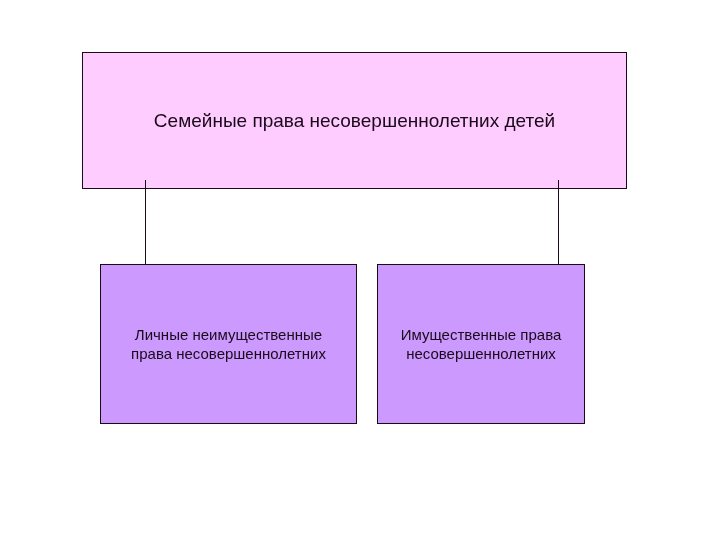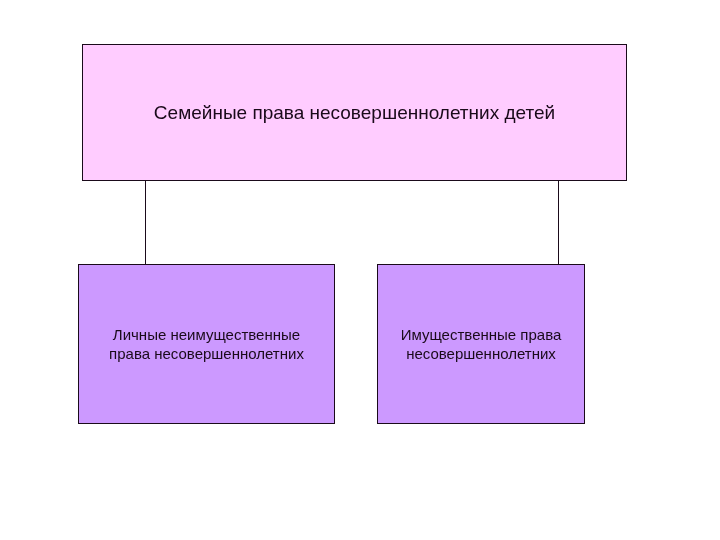--- a/index.html
+++ b/index.html
@@ -1,22 +1,22 @@
 <!DOCTYPE html>
 <html><head>
   <meta charset="utf-8">
   <style>
     html, body { margin:0; padding:0; }
     body { width:720px; height:540px; background:#ffffff; position:relative; overflow:hidden;
       font-family:"Liberation Sans", sans-serif; }
     .box { position:absolute; box-sizing:border-box; border:1px solid #1a0a1a;
       display:flex; align-items:center; justify-content:center; text-align:center; color:#1a0a1a; }
-    .top { left:82px; top:44px; width:545px; height:137px; background:#ffccff; font-size:19px; }
+    .top { left:82px; top:52px; width:545px; height:137px; background:#ffccff; font-size:19px; }
     .child { top:264px; height:160px; background:#cc99ff; font-size:15px; line-height:19px; white-space:pre-line; }
-    .left { left:78px; width:257px; }
+    .left { left:100px; width:257px; }
     .right { left:377px; width:208px; }
     .line { position:absolute; width:1px; background:#1a0a1a; top:180px; height:84px; }
   </style>
 </head>
 <body>
 
 <div class="box top">
   <span>Семейные права несовершеннолетних детей</span>
 </div>
 

